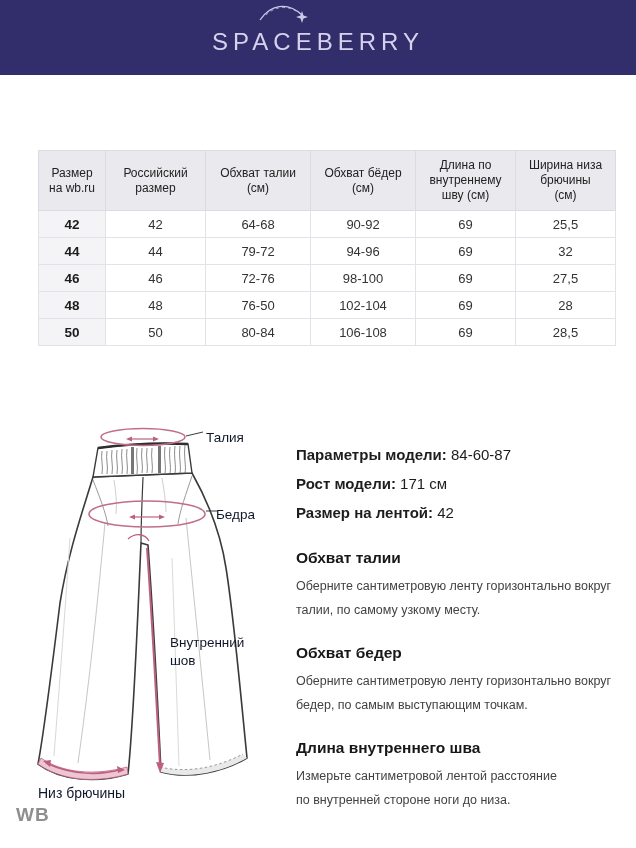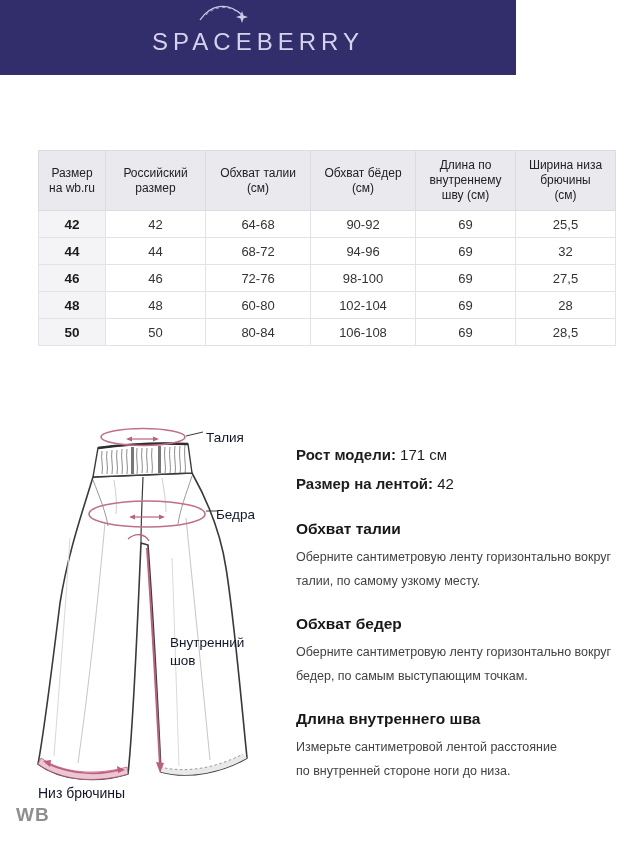--- a/index.html
+++ b/index.html
@@ -1,21 +1,21 @@
 <!DOCTYPE html>
 <html><head>
 <meta charset="utf-8">
 <style>
   * { margin:0; padding:0; box-sizing:border-box; }
   html,body { background:#ffffff; }
   body { font-family:"Liberation Sans", sans-serif; }
   .page { position:relative; width:636px; height:848px; background:#ffffff; margin:0 auto; overflow:hidden; }
 
   
-  .brand-bar { position:absolute; top:0; left:0; width:516px; height:75px; background:#312e6b;
+  .brand-bar { position:absolute; top:0; left:0; width:636px; height:75px; background:#312e6b;
                display:flex; align-items:center; justify-content:center; }
   .brand-logo { position:relative; color:#d7d2ec; font-size:24px; letter-spacing:5px;
                 font-weight:400; padding-top:8px; }
   .comet { position:absolute; left:44px; top:-22px; }
 
   
   .size-table { position:absolute; left:38px; top:150px; border-collapse:collapse; table-layout:fixed; }
   .size-table th { background:#eae9ed; height:60px; font-size:12px; line-height:15px; font-weight:500;
                    color:#222; text-align:center; vertical-align:middle; white-space:pre-line;
                    border:1px solid #dcdbe1; padding:0 2px; }
@@ -94,37 +94,37 @@
         <td class="size-col">42</td>
         <td>42</td>
         <td>64-68</td>
         <td>90-92</td>
         <td>69</td>
         <td>25,5</td>
       </tr>
       <tr>
         <td class="size-col">44</td>
         <td>44</td>
-        <td>68-72</td>
+        <td>79-72</td>
         <td>94-96</td>
         <td>69</td>
         <td>32</td>
       </tr>
       <tr>
         <td class="size-col">46</td>
         <td>46</td>
         <td>72-76</td>
         <td>98-100</td>
         <td>69</td>
         <td>27,5</td>
       </tr>
       <tr>
         <td class="size-col">48</td>
         <td>48</td>
-        <td>60-80</td>
+        <td>76-50</td>
         <td>102-104</td>
         <td>69</td>
         <td>28</td>
       </tr>
       <tr>
         <td class="size-col">50</td>
         <td>50</td>
         <td>80-84</td>
         <td>106-108</td>
         <td>69</td>
@@ -200,20 +200,24 @@
     <span class="dlabel waist">Талия</span>
     <span class="dlabel hips">Бедра</span>
     <span class="dlabel inseam">Внутренний
 шов</span>
     <span class="dlabel legbottom">Низ брючины</span>
   </div>
 
   <div class="info-col">
     <div>
       <div class="param-line">
+        <span class="plabel">Параметры модели:</span>
+        <span class="pvalue">84-60-87</span>
+      </div>
+      <div class="param-line">
         <span class="plabel">Рост модели:</span>
         <span class="pvalue">171 см</span>
       </div>
       <div class="param-line">
         <span class="plabel">Размер на лентой:</span>
         <span class="pvalue">42</span>
       </div>
     </div>
 
     <div class="guide-section">

